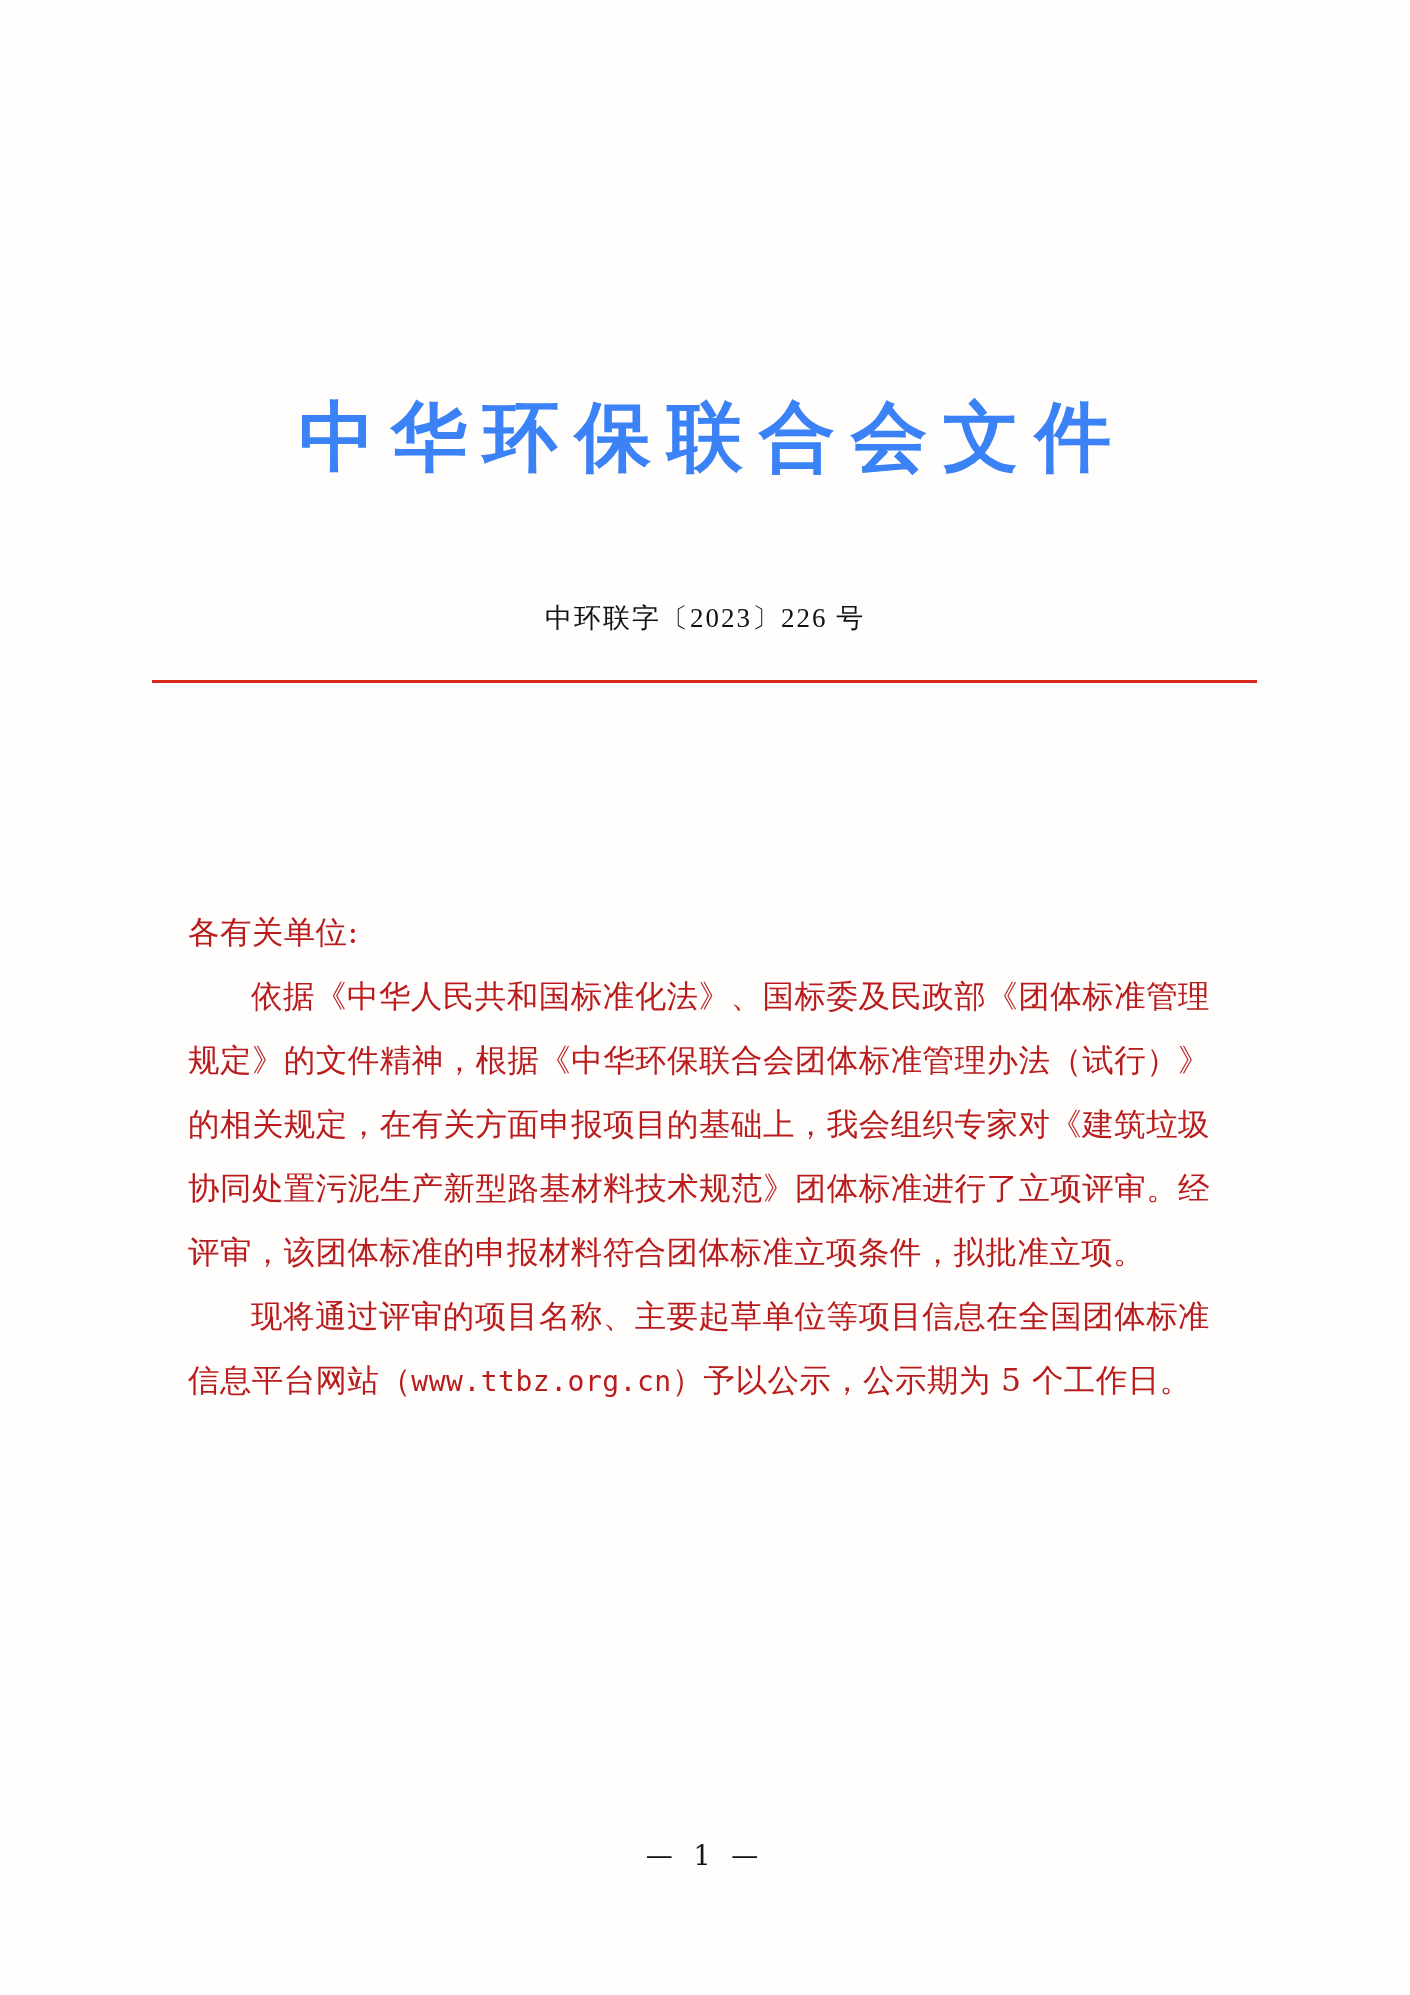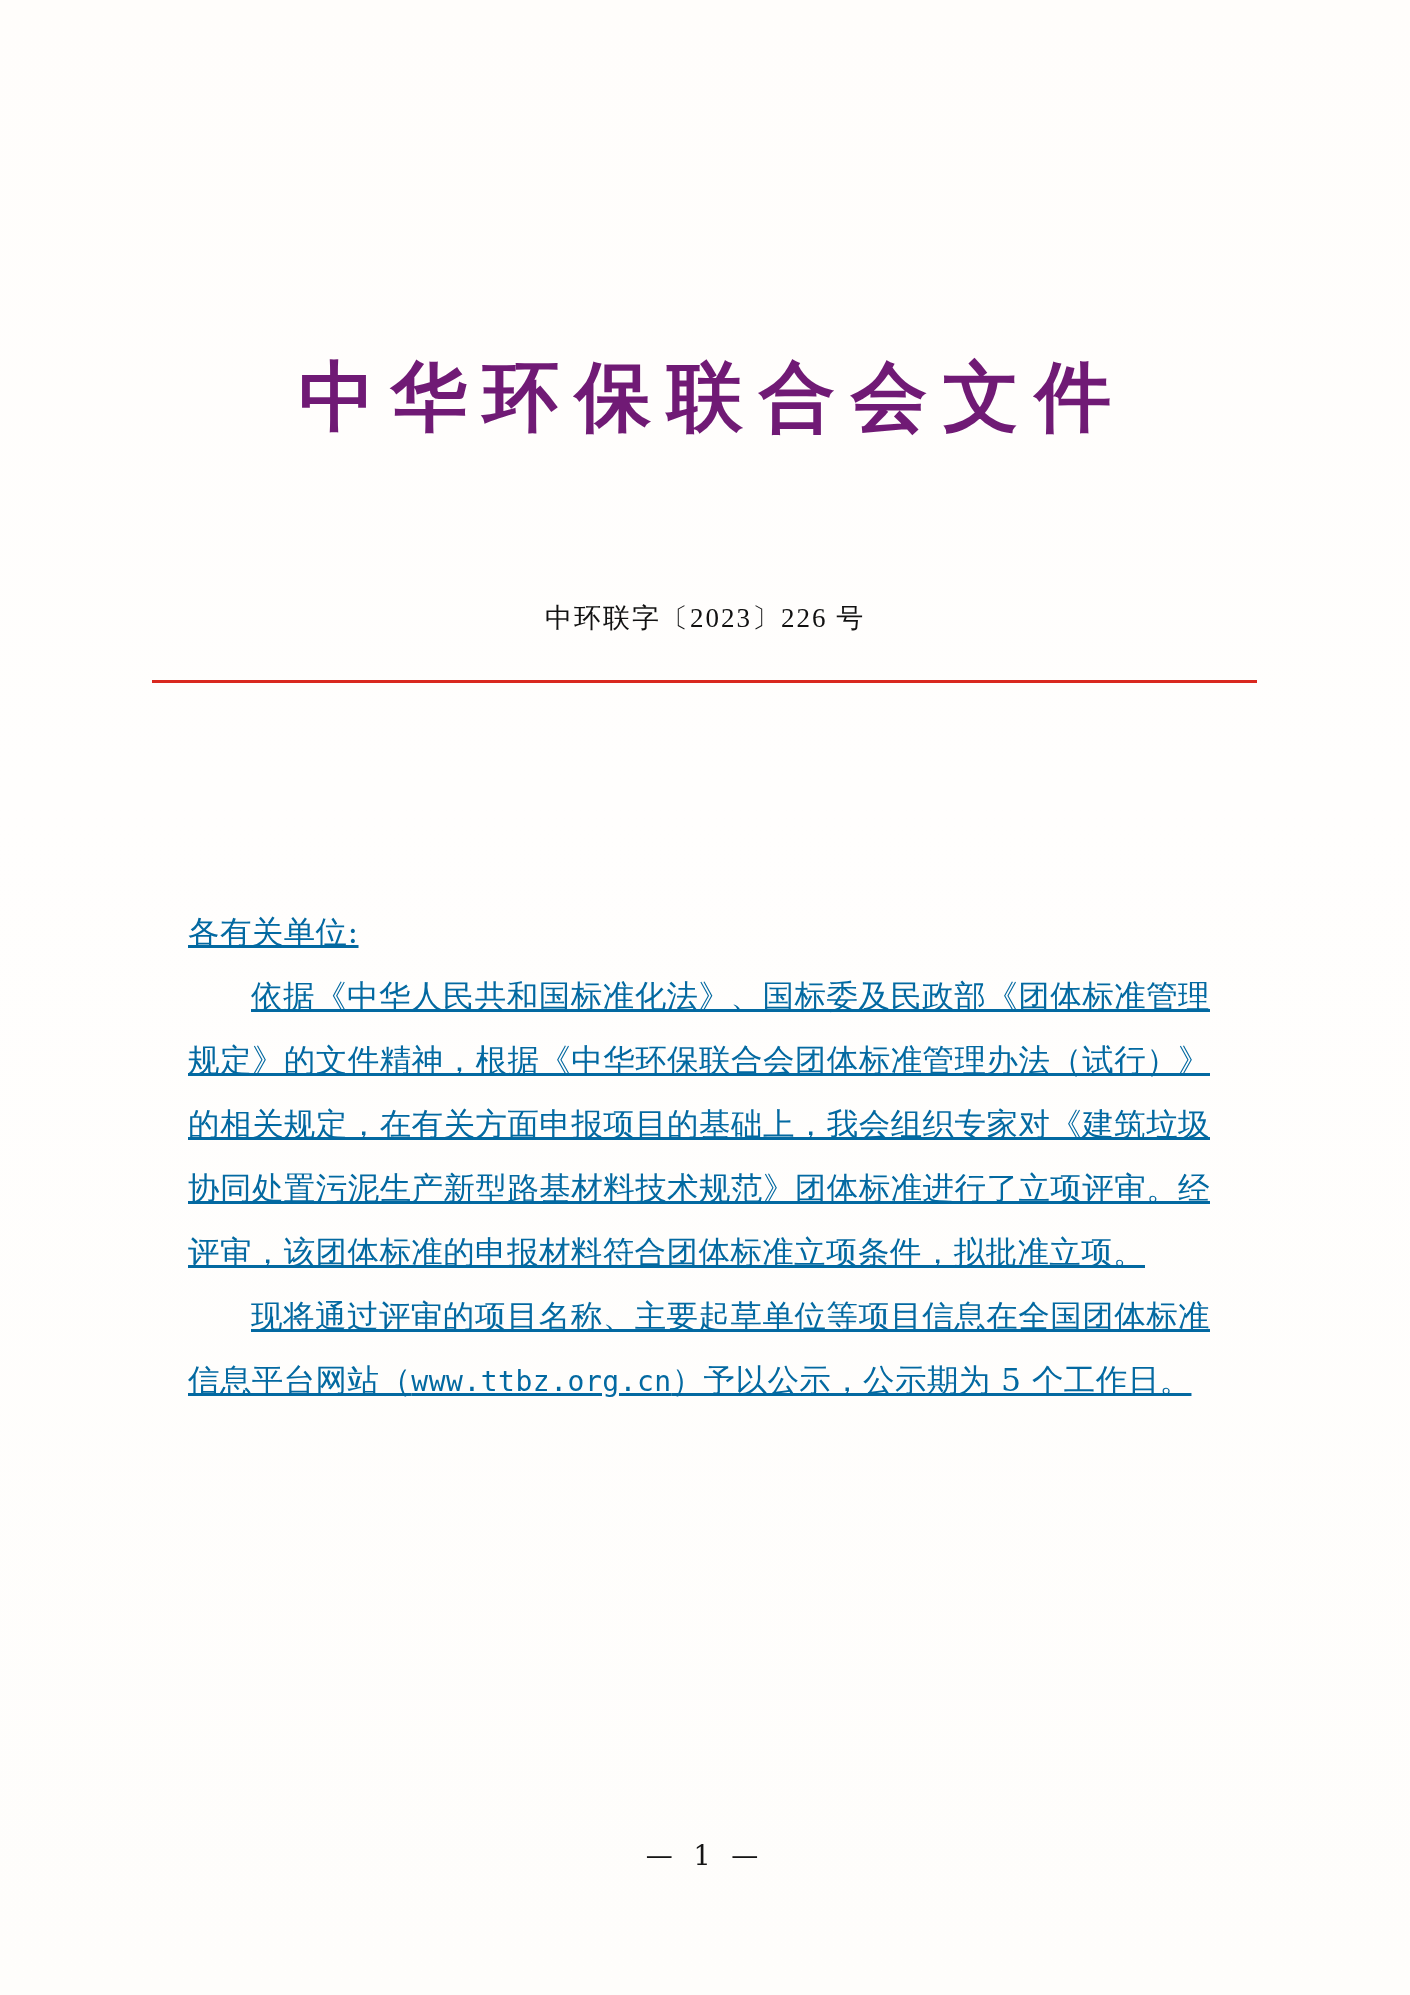--- a/index.html
+++ b/index.html
@@ -36,24 +36,25 @@
     top: 355px;
     left: 0;
     width: 100%;
     text-align: center;
   }
   .masthead-title {
     font-family: "DejaVu Serif", "Liberation Serif", serif;
     font-weight: bold;
     font-size: 76px;
     letter-spacing: 16px;
-    color: #701a75;
+    color: #3b82f6;
     line-height: 1.1;
     text-indent: 16px;
     white-space: nowrap;
+    margin-top: 40px;
   }
   
   .doc-number {
     position: absolute;
     top: 600px;
     left: 0;
     width: 100%;
     text-align: center;
     font-family: Liberation Serif, serif;
     font-size: 27px;
@@ -90,23 +91,22 @@
   
   .body-block {
     position: absolute;
     top: 900px;
     left: 188px;
     width: 1022px;
     font-family: "DejaVu Serif", "Liberation Serif", serif;
     font-size: 31.5px;
     line-height: 64px;
     letter-spacing: 0.4px;
-    color: #0369a1;
+    color: #b91c1c;
     text-align: justify;
-    text-decoration: underline;
   }
   .salutation {
     margin: 0 0 0 0;
     text-indent: 0;
   }
   .para {
     margin: 0;
     text-indent: 2em;
   }
   .mono-url {

